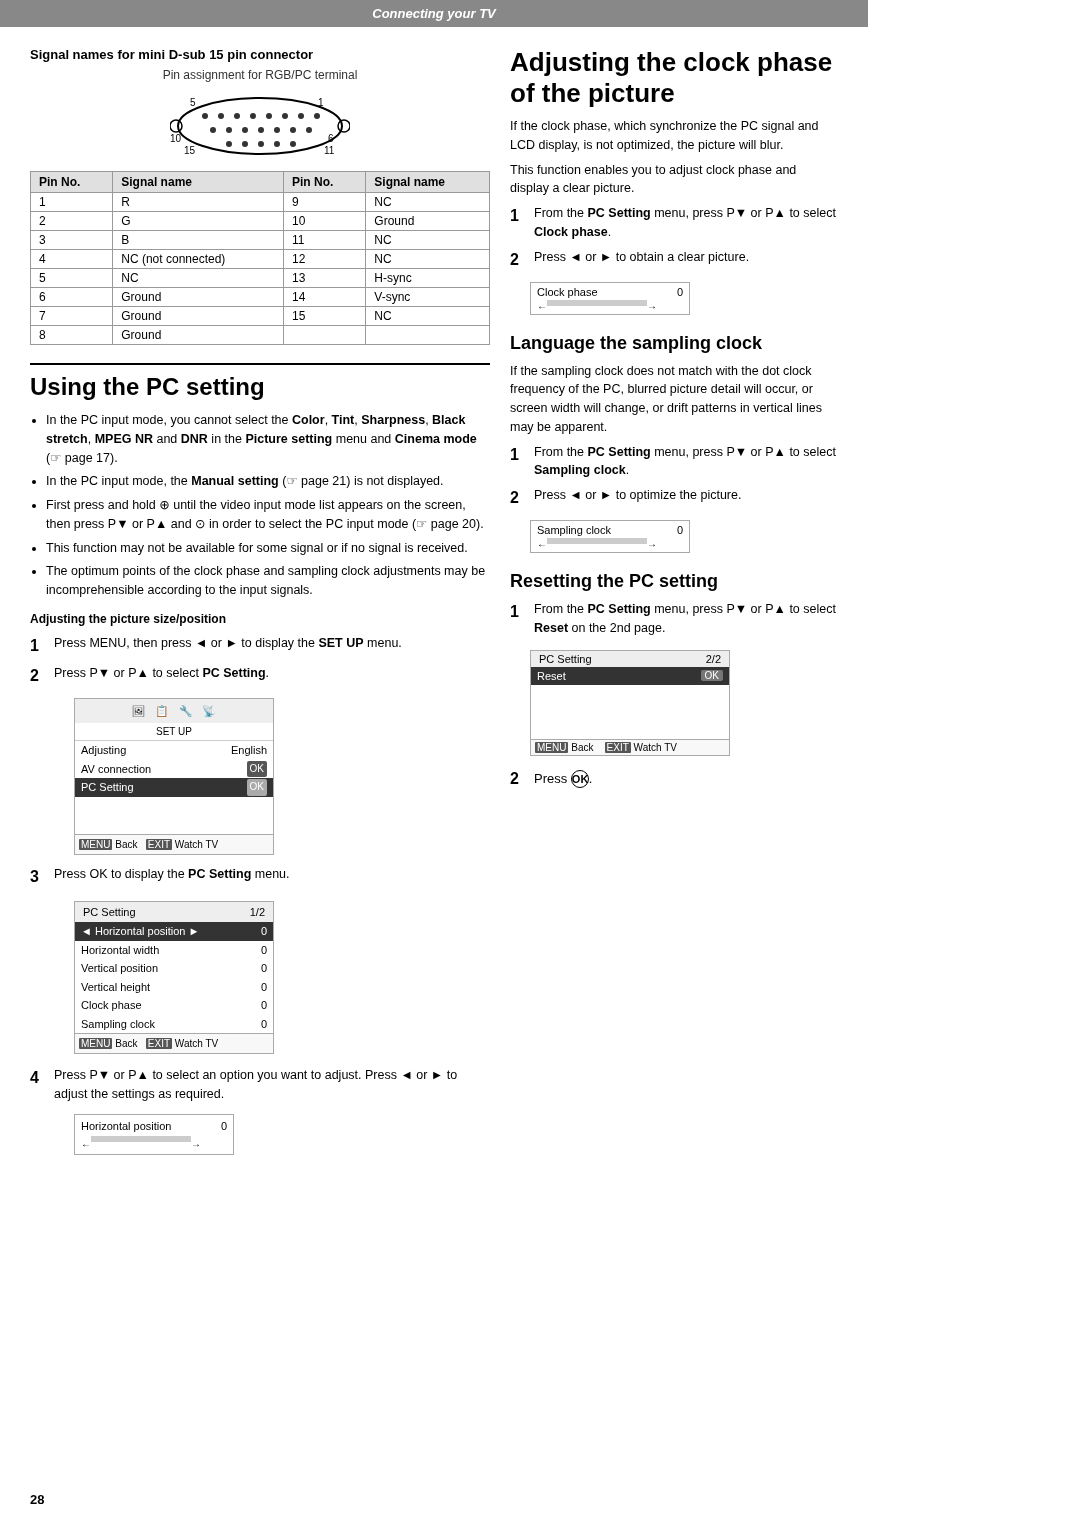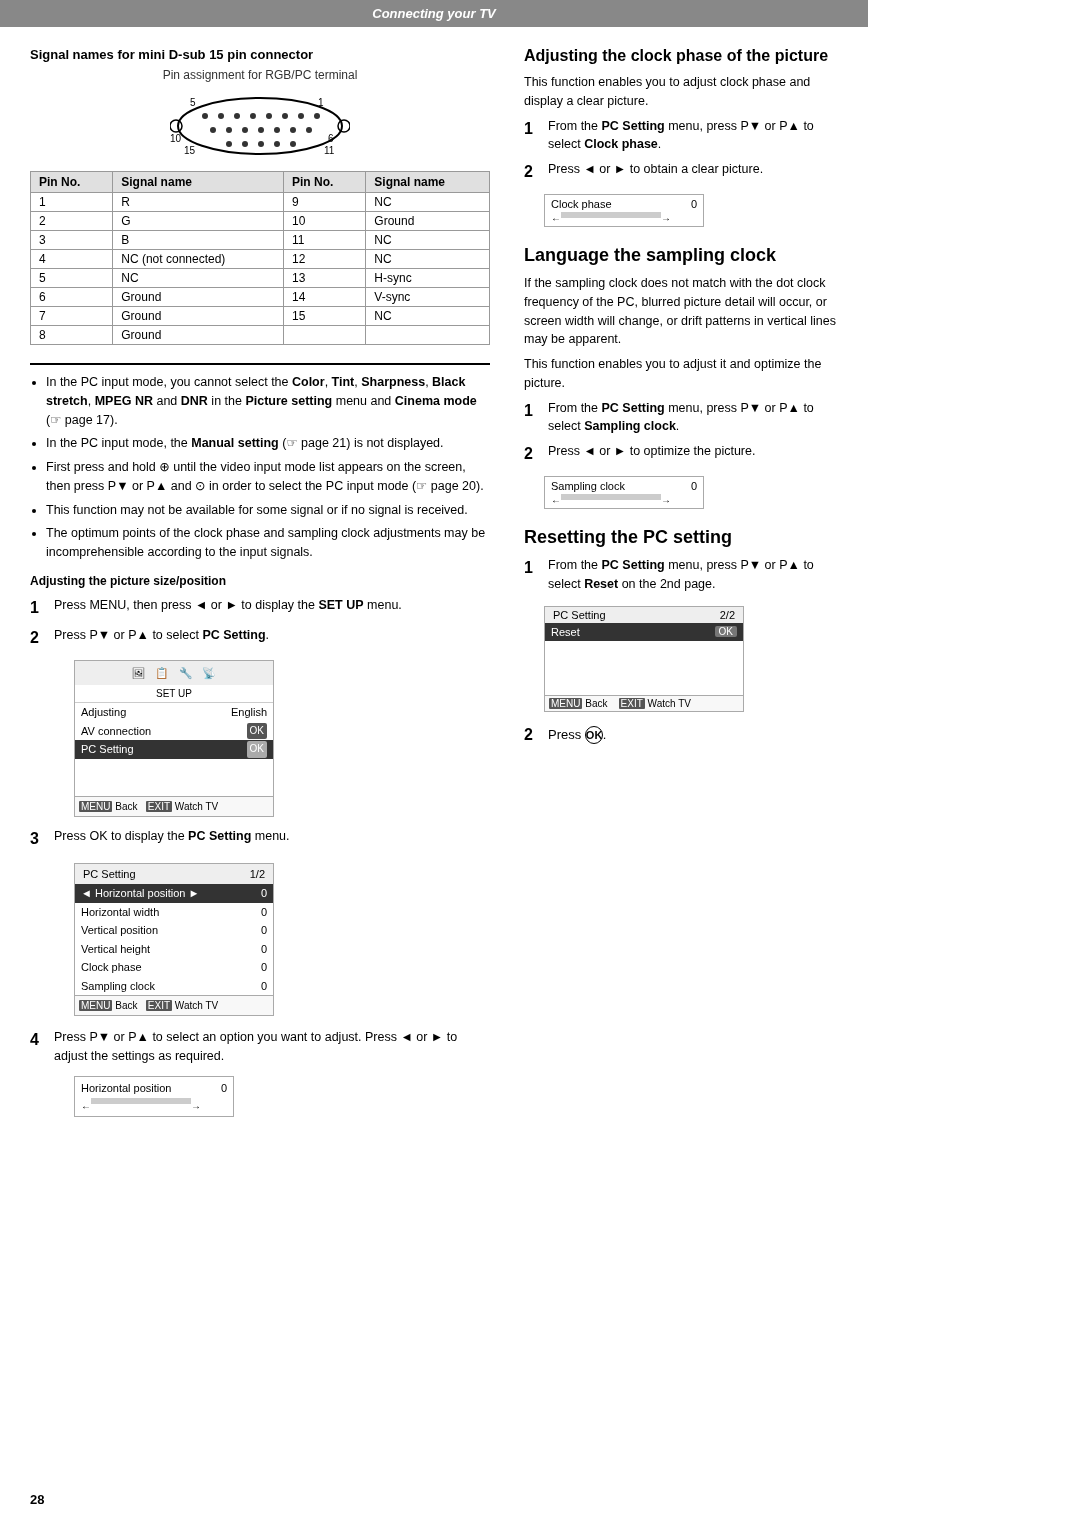--- a/index.html
+++ b/index.html
@@ -23,21 +23,21 @@
       text-align: center;
       padding: 6px 0;
       font-style: italic;
       font-size: 13px;
       color: #fff;
       font-weight: bold;
     }
     .content-area {
       display: flex;
       padding: 20px 30px 20px 30px;
-      gap: 34px;
+      gap: 20px;
     }
     .left-col {
       width: 460px;
       flex-shrink: 0;
     }
     .right-col {
       flex: 1;
     }
     
     .signal-section {
@@ -145,21 +145,21 @@
     }
     .bar-arrows {
       display: flex;
       justify-content: space-between;
       font-size: 10px;
       width: 120px;
       margin-top: 2px;
     }
     
     .right-section-heading {
-      font-size: 16px;
+      font-size: 26px;
       font-weight: bold;
       margin-bottom: 8px;
     }
     .right-sub-heading {
       font-size: 18px;
       font-weight: bold;
       margin-bottom: 8px;
       margin-top: 14px;
     }
     .body-text {
@@ -408,20 +408,21 @@
                 <td>Ground</td>
                 <td></td>
                 <td></td>
               </tr>
             </tbody>
         </table>
       </div>
 
       <div class="section-divider"></div>
 
+      <div class="section-heading">Using the PC setting</div>
 
       <ul class="bullet-list" id="using-pc-bullets">
       <li>In the PC input mode, you cannot select the <strong>Color</strong>, <strong>Tint</strong>, <strong>Sharpness</strong>, <strong>Black stretch</strong>, <strong>MPEG NR</strong> and <strong>DNR</strong> in the <strong>Picture setting</strong> menu and <strong>Cinema mode</strong> (☞ page 17).</li>
           <li>In the PC input mode, the <strong>Manual setting</strong> (☞ page 21) is not displayed.</li>
           <li>First press and hold ⊕ until the video input mode list appears on the screen, then press P▼ or P▲ and ⊙ in order to select the PC input mode (☞ page 20).</li>
           <li>This function may not be available for some signal or if no signal is received.</li>
           <li>The optimum points of the clock phase and sampling clock adjustments may be incomprehensible according to the input signals.</li>
         </ul>
 
       <div class="sub-section-heading">Adjusting the picture size/position</div>
@@ -522,20 +523,21 @@
       </div>
     </li>
         </ol>
 
     </div>
 
     <div class="right-col">
 
       
       <div class="right-section-heading">Adjusting the clock phase of the picture</div>
+      <div class="body-text">If the clock phase, which synchronize the PC signal and LCD display, is not optimized, the picture will blur.</div>
       <div class="body-text">This function enables you to adjust clock phase and display a clear picture.</div>
 
       <ol class="step-list" id="clock-phase-steps">
       <li style="display: flex; gap: 8px; margin-bottom: 6px; font-size: 12.5px; line-height: 1.5;">
             <span style="font-weight:bold;font-size:16px;min-width:16px;">1</span>
             <span>From the <strong>PC Setting</strong> menu, press P▼ or P▲ to select <strong>Clock phase</strong>.</span>
           </li>
           <li style="display: flex; gap: 8px; margin-bottom: 6px; font-size: 12.5px; line-height: 1.5;">
             <span style="font-weight:bold;font-size:16px;min-width:16px;">2</span>
             <span>Press ◄ or ► to obtain a clear picture.</span>
@@ -551,21 +553,20 @@
         <div class="bar-arrows">
           <span>←</span>
           <div class="bar-track"></div>
           <span>→</span>
         </div>
       </div>
 
       
       <div class="right-sub-heading">Language the sampling clock</div>
       <div class="body-text">If the sampling clock does not match with the dot clock frequency of the PC, blurred picture detail will occur, or screen width will change, or drift patterns in vertical lines may be apparent.</div>
-      <div class="body-text">This function enables you to adjust it and optimize the picture.</div>
 
       <ol class="step-list" id="sampling-clock-steps">
       <li style="display: flex; gap: 8px; margin-bottom: 6px; font-size: 12.5px; line-height: 1.5;">
             <span style="font-weight:bold;font-size:16px;min-width:16px;">1</span>
             <span>From the <strong>PC Setting</strong> menu, press P▼ or P▲ to select <strong>Sampling clock</strong>.</span>
           </li>
           <li style="display: flex; gap: 8px; margin-bottom: 6px; font-size: 12.5px; line-height: 1.5;">
             <span style="font-weight:bold;font-size:16px;min-width:16px;">2</span>
             <span>Press ◄ or ► to optimize the picture.</span>
           </li>

